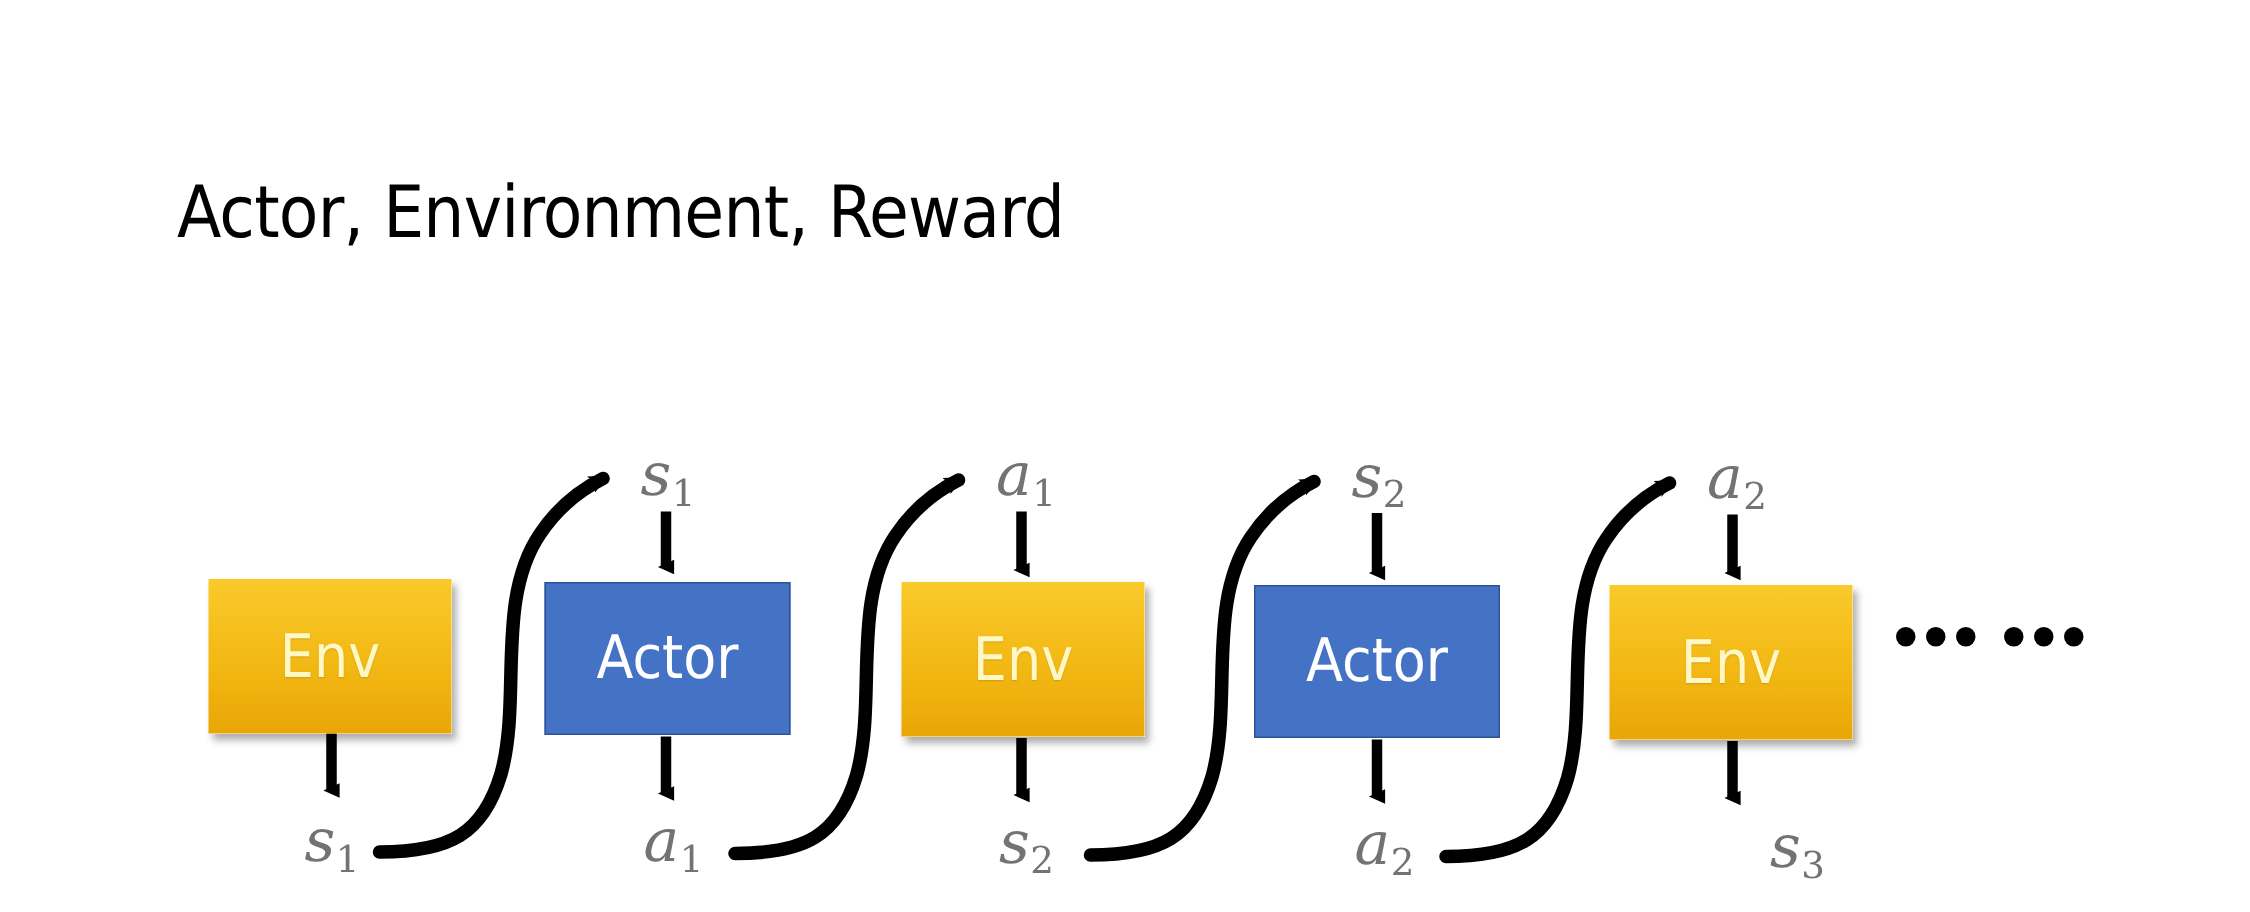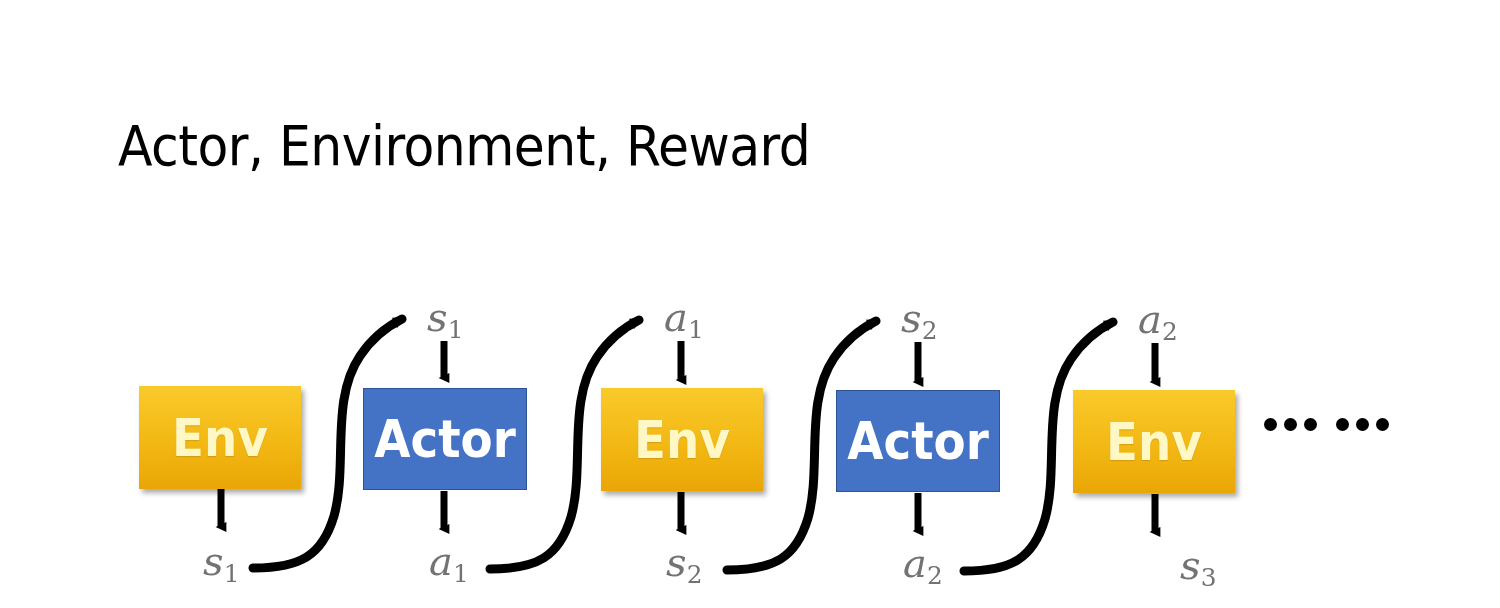--- a/index.html
+++ b/index.html
@@ -23,21 +23,21 @@
     height: 608px;
     background: #ffffff;
   }
 
   
   #slide-title {
     position: absolute;
     left: 118px;
     top: 118px;
     font-family: "DejaVu Sans Condensed", "Liberation Sans", sans-serif;
-    font-size: 56px;
+    font-size: 48px;
     font-weight: 300;
     font-stretch: condensed;
     letter-spacing: -0.5px;
     color: #000000;
     white-space: nowrap;
     line-height: 1.0;
   }
 
   
   #diagram {
@@ -58,22 +58,22 @@
   }
 
   
   .block {
     position: absolute;
     box-sizing: border-box;
     display: flex;
     align-items: center;
     justify-content: center;
     font-family: "DejaVu Sans Condensed", "Liberation Sans", sans-serif;
-    font-size: 52px;
-    font-weight: 700;
+    font-size: 40px;
+    font-weight: 400;
     font-stretch: condensed;
     line-height: 1;
   }
 
   .block.env {
     background: linear-gradient(to bottom, #F9CA2B 0%, #F7C423 18%, #F2B713 58%, #E9A606 100%);
     color: #FFF8C4;
     border: none;
     box-shadow: 3px 4px 5px rgba(0,0,0,0.33);
     text-shadow: 0 1px 1px rgba(120,80,0,0.25);

